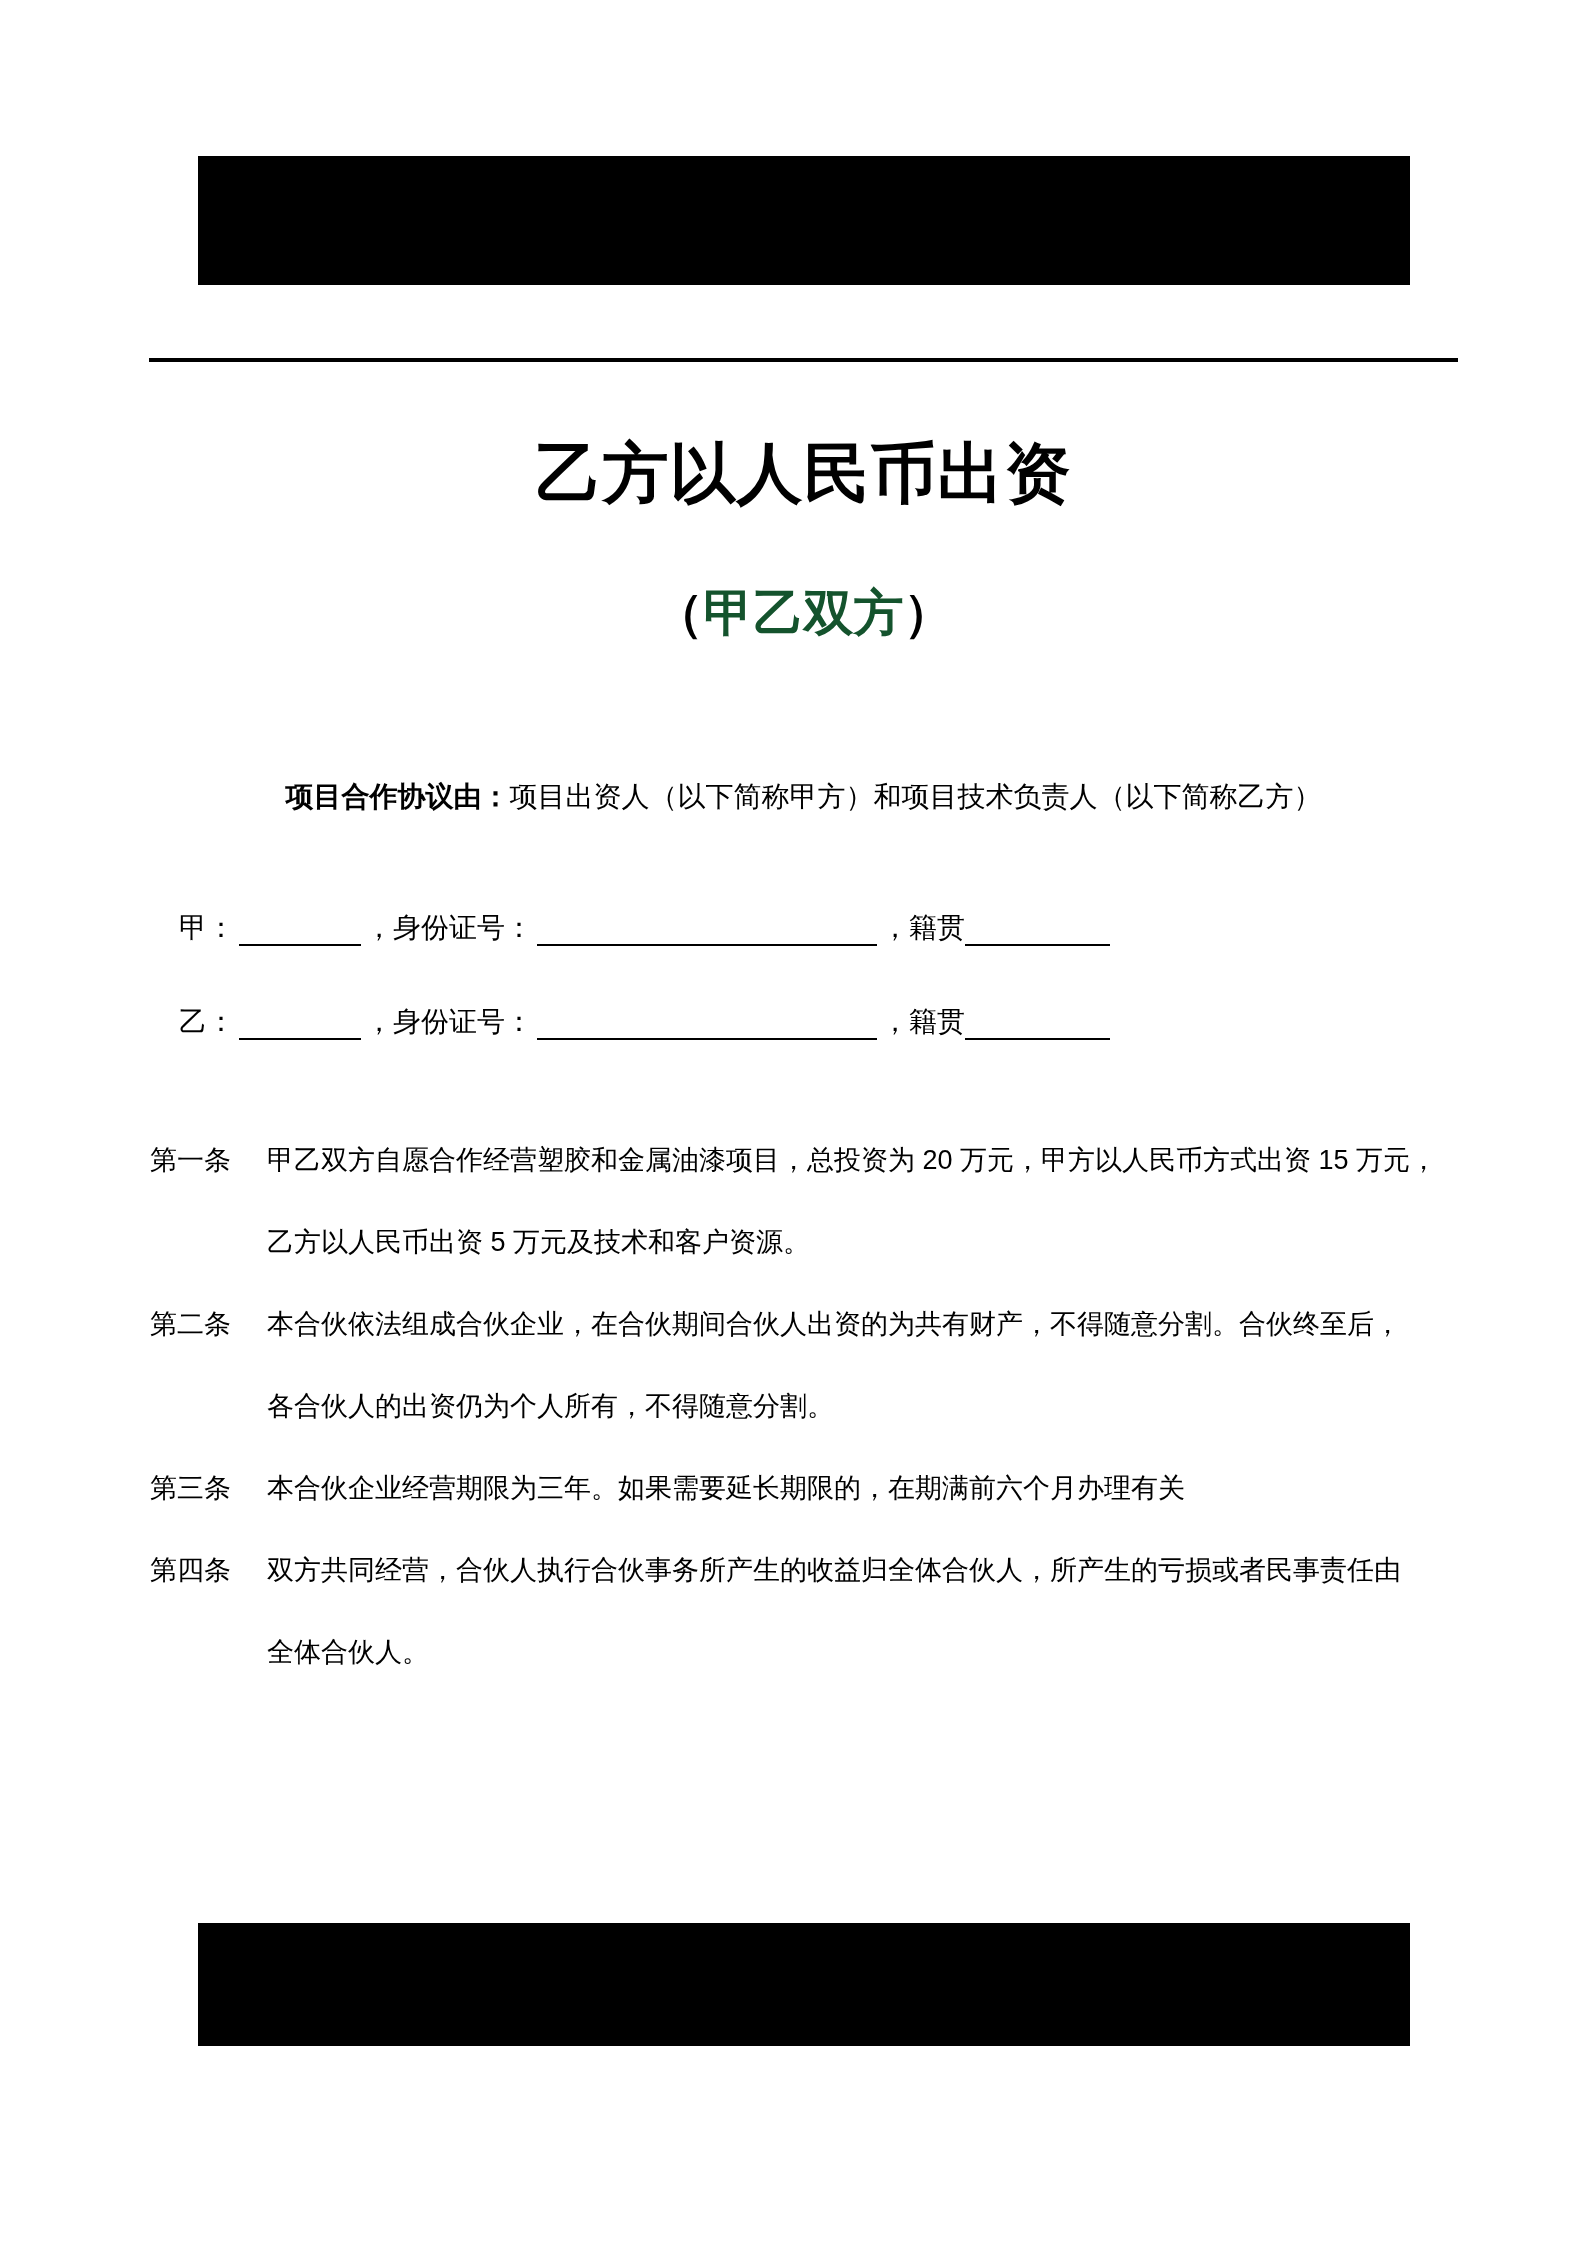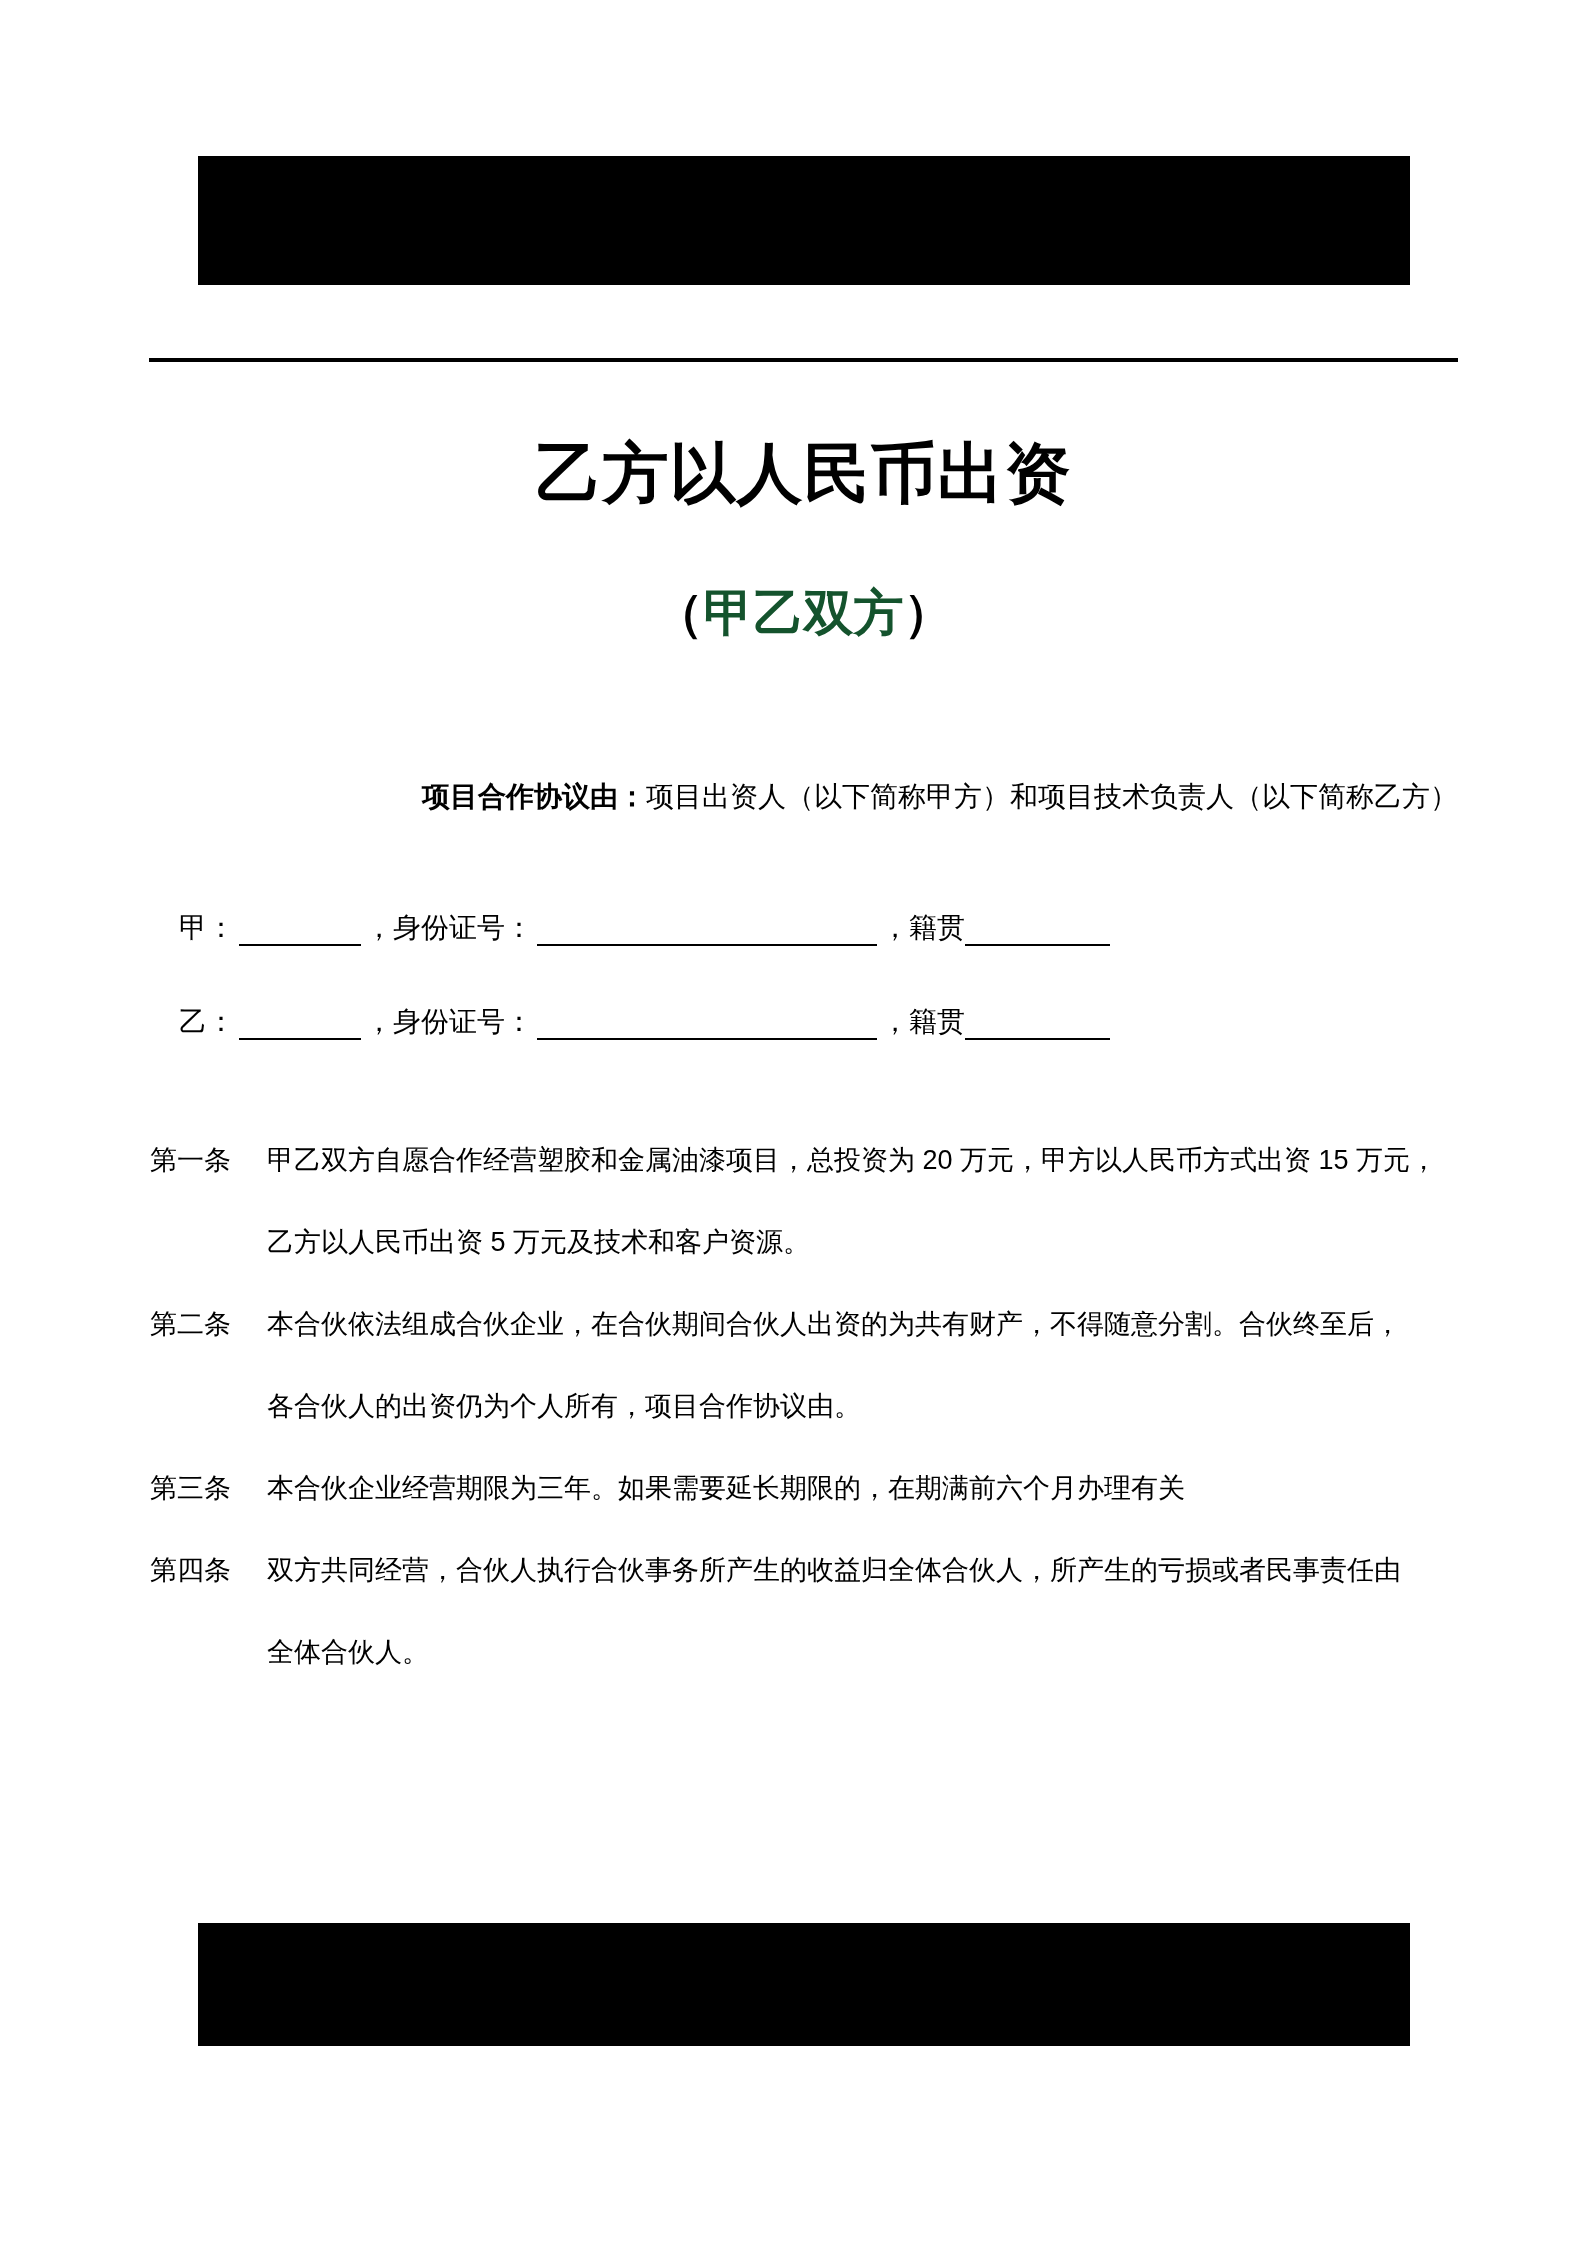--- a/index.html
+++ b/index.html
@@ -56,21 +56,21 @@
     font-weight: bold;
     line-height: 62px;
     white-space: nowrap;
   }
   .doc-subtitle .red-text { color: #14532d; }
   .intro-line {
     position: absolute;
     top: 750px;
     left: 0;
     width: 100%;
-    text-align: right;
+    text-align: center;
     font-size: 28px;
     line-height: 38px;
     white-space: nowrap;
   }
   .intro-line .lead { font-weight: bold; }
   .party-row {
     position: absolute;
     left: 30px;
     font-size: 28px;
     line-height: 36px;
@@ -133,21 +133,21 @@
 
       <div class="clause">
         <span class="clause-num">第一条</span>
         <div class="clause-line">甲乙双方自愿合作经营塑胶和金属油漆项目，总投资为 20 万元，甲方以人民币方式出资 15 万元，</div>
         <div class="clause-line">乙方以人民币出资 5 万元及技术和客户资源。</div>
       </div>
 
       <div class="clause">
         <span class="clause-num">第二条</span>
         <div class="clause-line">本合伙依法组成合伙企业，在合伙期间合伙人出资的为共有财产，不得随意分割。合伙终至后，</div>
-        <div class="clause-line">各合伙人的出资仍为个人所有，项目合作协议由。</div>
+        <div class="clause-line">各合伙人的出资仍为个人所有，不得随意分割。</div>
       </div>
 
       <div class="clause">
         <span class="clause-num">第三条</span>
         <div class="clause-line">本合伙企业经营期限为三年。如果需要延长期限的，在期满前六个月办理有关</div>
       </div>
 
       <div class="clause">
         <span class="clause-num">第四条</span>
         <div class="clause-line">双方共同经营，合伙人执行合伙事务所产生的收益归全体合伙人，所产生的亏损或者民事责任由</div>

